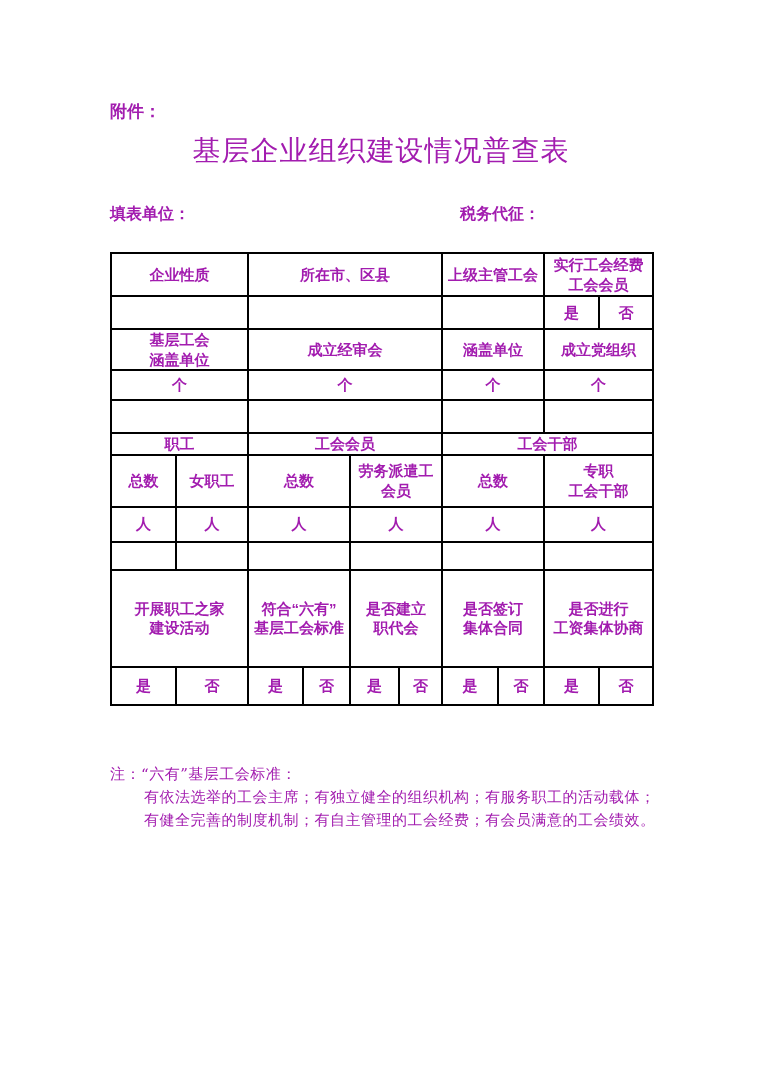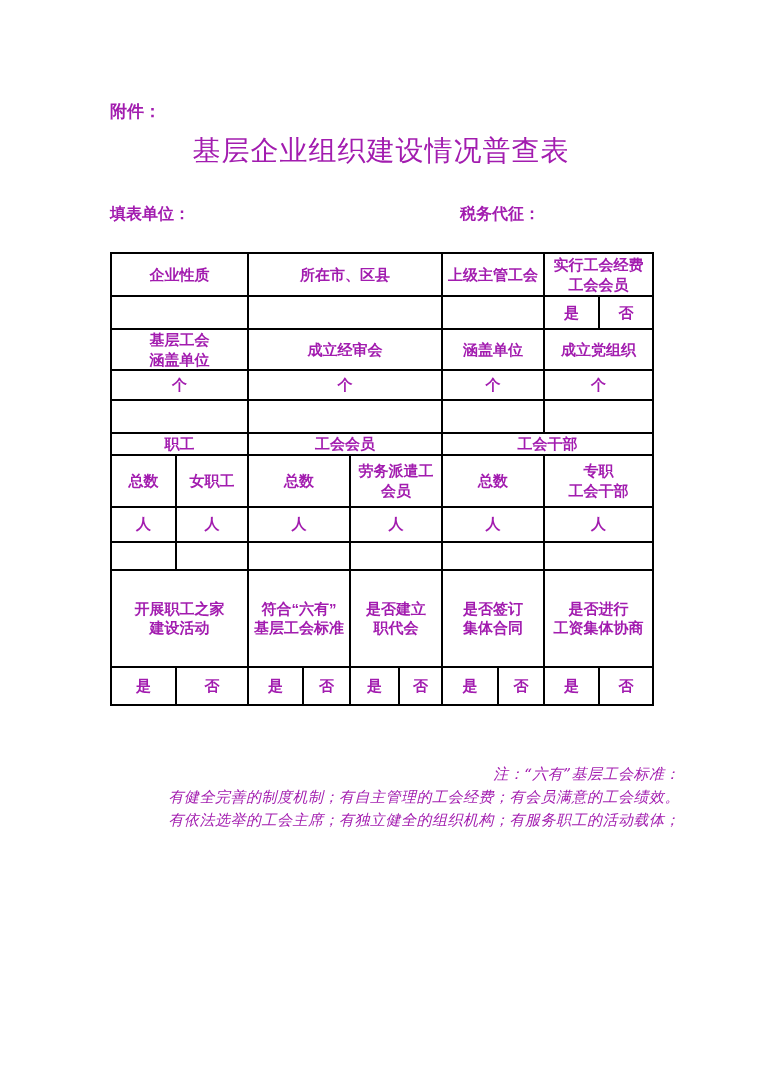--- a/index.html
+++ b/index.html
@@ -39,22 +39,22 @@
   tr.r4  { height:30px; }
   tr.r5  { height:33px; }
   tr.r6  { height:16px; }
   tr.r7  { height:52px; }
   tr.r8  { height:35px; }
   tr.r9  { height:28px; }
   tr.r10 { height:97px; }
   tr.r11 { height:38px; }
   .note {
     position:absolute; left:110px; top:763px; width:570px;
-    font-family:"DejaVu Serif", serif; font-style:italic;
-    font-size:15px; line-height:23px; letter-spacing:0.5px;text-align:right;
+    font-family:"DejaVu Serif", serif; 
+    font-size:15px; line-height:23px; letter-spacing:0.5px;
   }
   .note .indent { margin-left:34px; }
 </style>
 </head>
 <body>
 
 <div class="page">
 
   <div class="attachment">附件：</div>
   <h1 class="title">基层企业组织建设情况普查表</h1>
@@ -164,17 +164,17 @@
         <td>是</td>
         <td>否</td>
         <td>是</td>
         <td>否</td>
       </tr>
     </tbody>
   </table>
 
   <div class="note">
     <div>注：“六有”基层工会标准：</div>
+    <div class="indent">有依法选举的工会主席；有独立健全的组织机构；有服务职工的活动载体；</div>
     <div class="indent">有健全完善的制度机制；有自主管理的工会经费；有会员满意的工会绩效。</div>
-    <div class="indent">有依法选举的工会主席；有独立健全的组织机构；有服务职工的活动载体；</div>
   </div>
 
 </div>
 
 </body></html>

